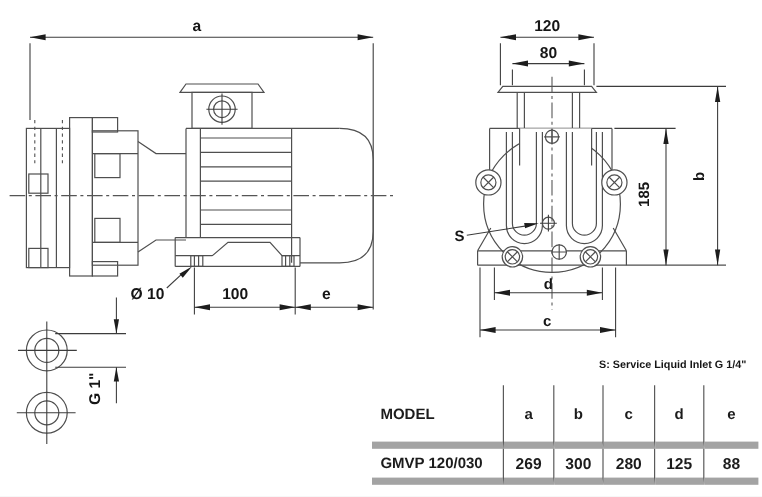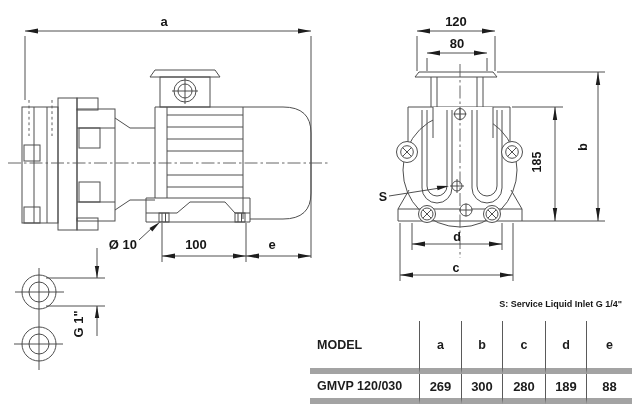--- a/index.html
+++ b/index.html
@@ -192,16 +192,16 @@
   <div class="c">a</div>
   <div class="c">b</div>
   <div class="c">c</div>
   <div class="c">d</div>
   <div class="c endcol">e</div>
 
   <div class="c left">GMVP 120/030</div>
   <div class="c num">269</div>
   <div class="c num">300</div>
   <div class="c num">280</div>
-  <div class="c num">189</div>
+  <div class="c num">125</div>
   <div class="c num endcol">88</div>
 </div>
 </div>
 
 </body></html>

